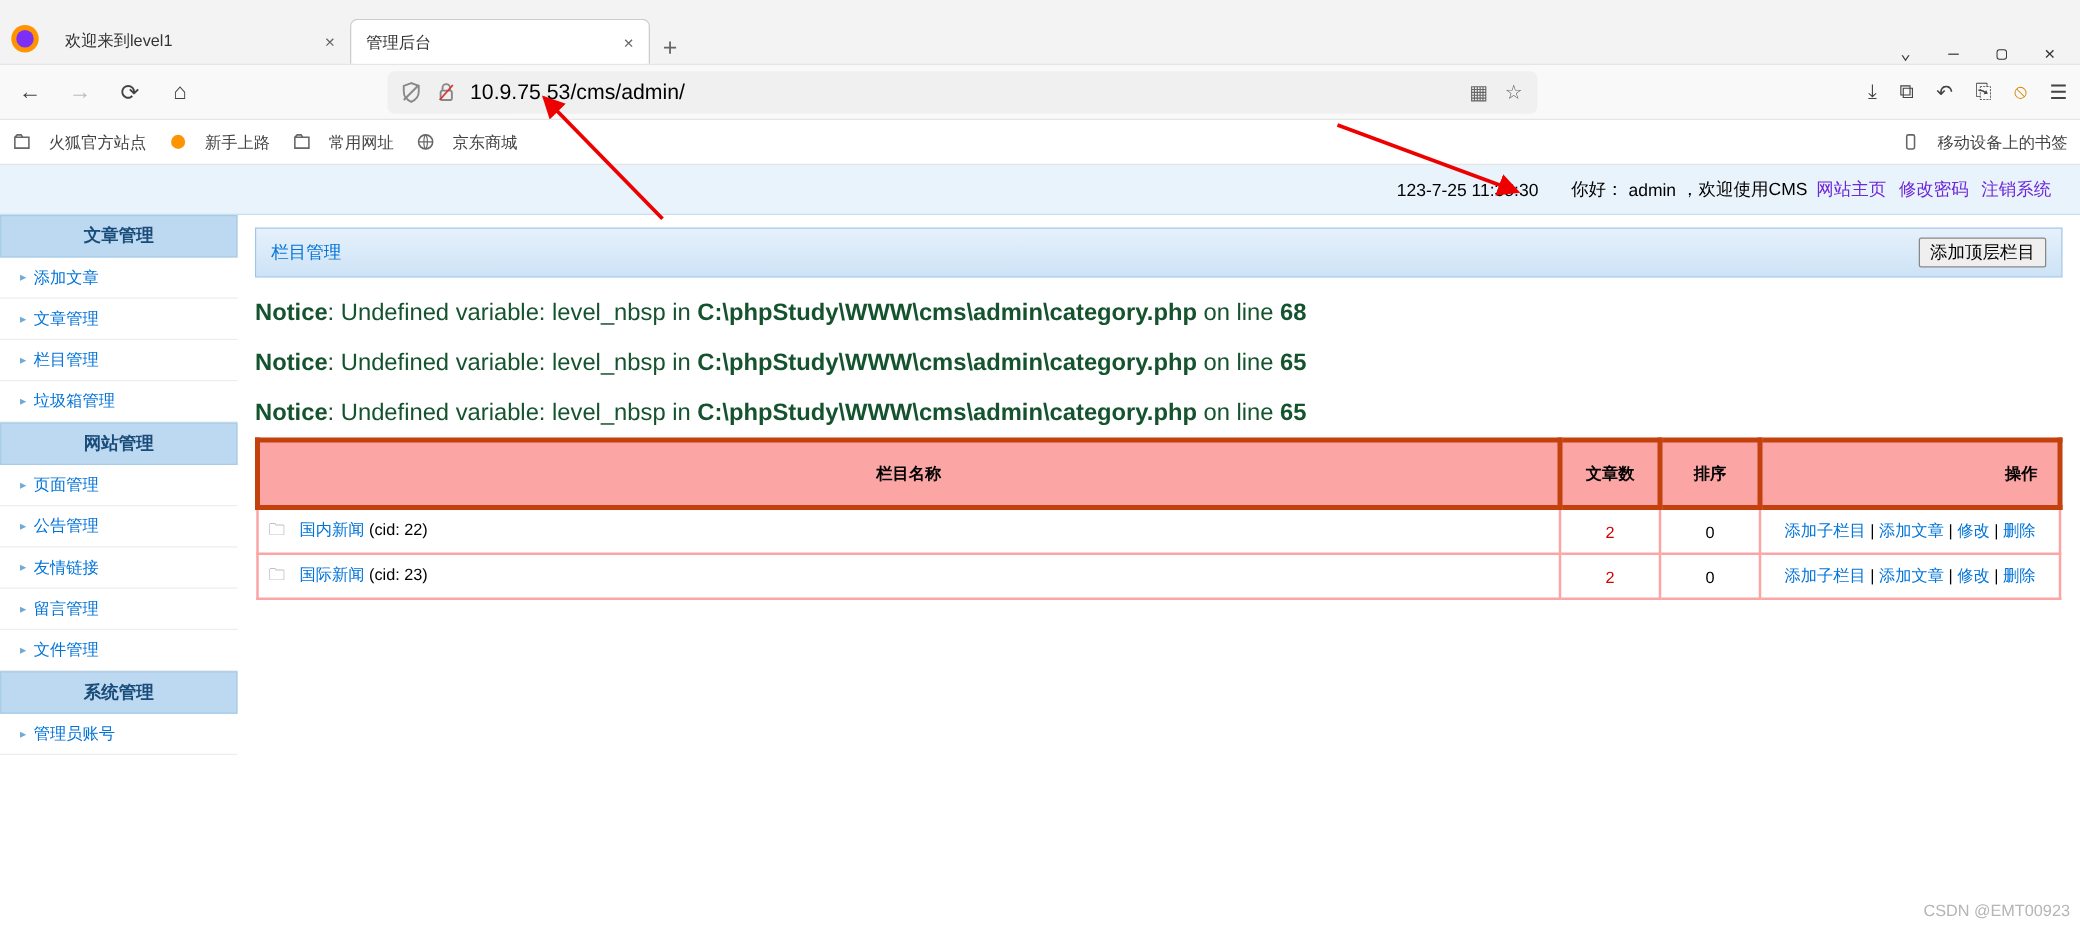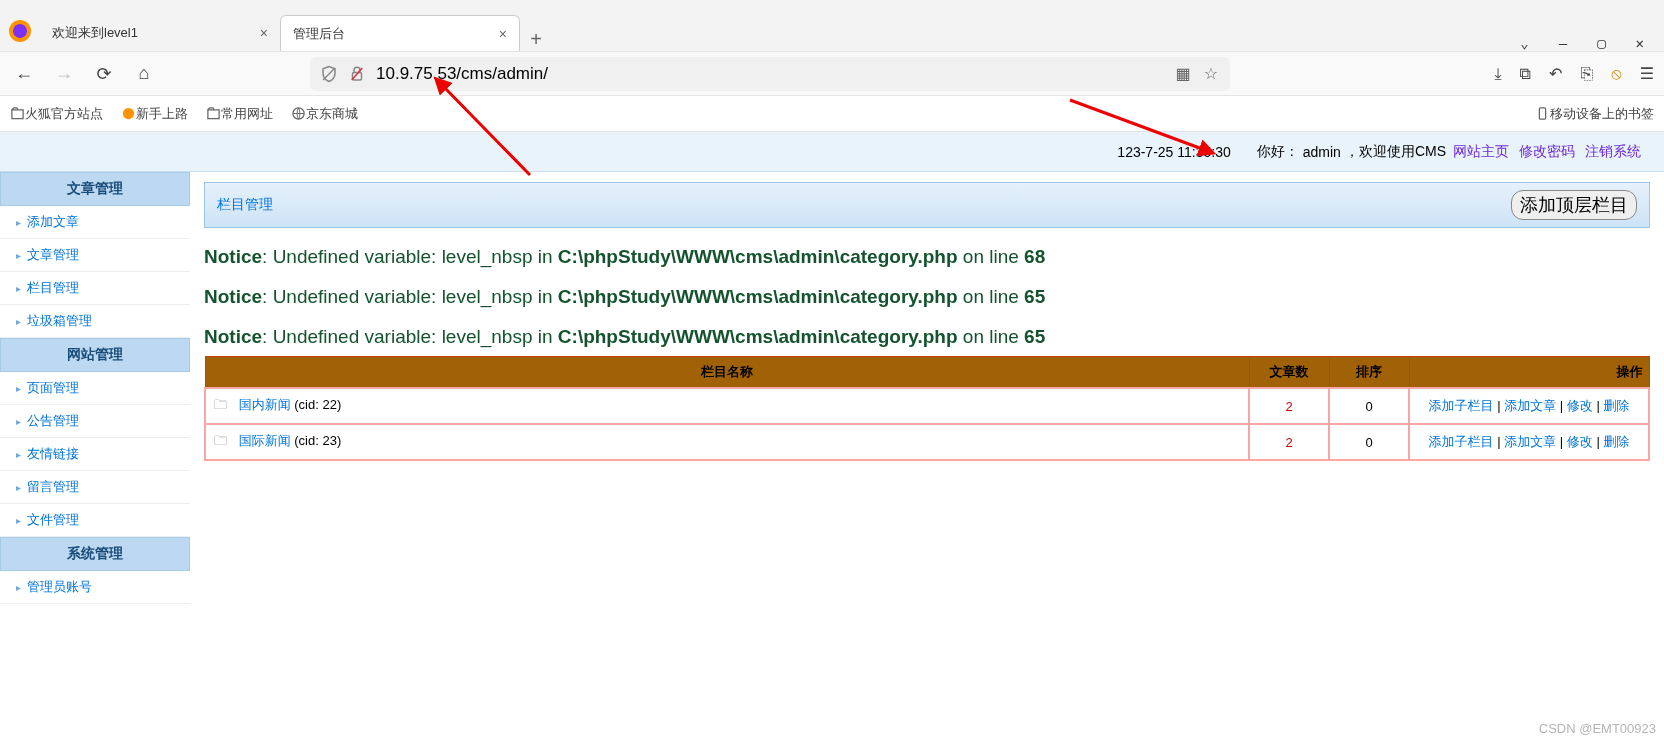--- a/index.html
+++ b/index.html
@@ -17,43 +17,43 @@
 .win-ctrl span { font-family:monospace; }
 
 .toolbar { height:44px; display:flex; align-items:center; padding:0 10px; gap:12px; background:#f9f9f9; border-bottom:1px solid #e5e5e5; }
 .nav-btn { width:28px; height:28px; display:flex; align-items:center; justify-content:center; color:#444; font-size:18px; border-radius:4px; }
 .url-bar { flex:1; max-width:920px; margin-left:140px; height:34px; background:#f0f0f0; border-radius:6px; display:flex; align-items:center; padding:0 10px; gap:10px; }
 .url-bar input { flex:1; border:none; background:transparent; font-size:17px; color:#000000; outline:none; }
 .url-icon { width:18px; height:18px; display:flex; align-items:center; justify-content:center; color:#666; }
 .tool-icons { display:flex; gap:18px; margin-left:auto; align-items:center; color:#444; font-size:16px; }
 
 .bookmarks { height:36px; display:flex; align-items:center; padding:0 10px; gap:18px; border-bottom:1px solid #e5e5e5; font-size:13px; color:#444; }
-.bk-item { display:flex; align-items:center; gap:0; }
+.bk-item { display:flex; align-items:center; gap:14px; }
 .bk-item svg { width:15px; height:15px; }
 .bookmarks .right { margin-left:auto; }
 
 
 .admin-top { height:40px; background:#e9f3fb; border-bottom:1px solid #c9dff0; display:flex; align-items:center; justify-content:flex-end; padding-right:20px; font-size:14px; gap:4px; }
 .admin-top b { font-weight:normal; }
 .admin-top a { color:#6d28d9; text-decoration:none; margin:0 3px; }
 
 .admin-body { display:flex; }
 .sidebar { width:190px; }
 .side-head { background:#bcd9f1; color:#1a4c7a; font-size:14px; font-weight:bold; text-align:center; padding:7px 0; border:1px solid #a8cbe6; }
 .side-link { display:flex; align-items:center; padding:7px 10px 7px 16px; font-size:13px; color:#0073d9; border-bottom:1px solid #eee; }
 .side-link::before { content:"▸"; color:#6fa9d6; font-size:10px; margin-right:6px; }
 
 .content { flex:1; padding:10px 14px; }
 .panel-head { background:linear-gradient(#e6f1fb,#cde3f6); border:1px solid #9dc6e7; padding:7px 12px; font-size:14px; color:#0073d9; display:flex; align-items:center; }
-.panel-head button { margin-left:auto; font-size:18px; padding:2px 8px; border:1px solid #888; background:#efefef; border-radius:12px; }
+.panel-head button { margin-left:auto; font-size:14px; padding:2px 8px; border:1px solid #888; background:#efefef; border-radius:2px; }
 .notice { font-size:19px; margin:18px 0 8px; color:#14532d; }
 .notice b { font-weight:bold; }
 
 .tbl { width:100%; border-collapse:collapse; font-size:13px; margin-top:6px; }
-.tbl th { background:#a16207; border:1px solid #c2410c; padding:6px; font-weight:bold; }
+.tbl th { background:#fca5a5; border:4px solid #c2410c; padding:16px; font-weight:bold; }
 .tbl td { border:2px solid #fca5a5; padding:6px 8px; }
 .tbl .c { text-align:center; }
 .tbl .red { color:#d40000; }
 .tbl a { color:#0073d9; text-decoration:none; }
 .folder-ico { color:#888; margin-right:8px; }
 .cat-name { color:#0073d9; }
 
 
 .arrow { position:absolute; pointer-events:none; }
 .arrow1 { left:430px; top:75px; }

